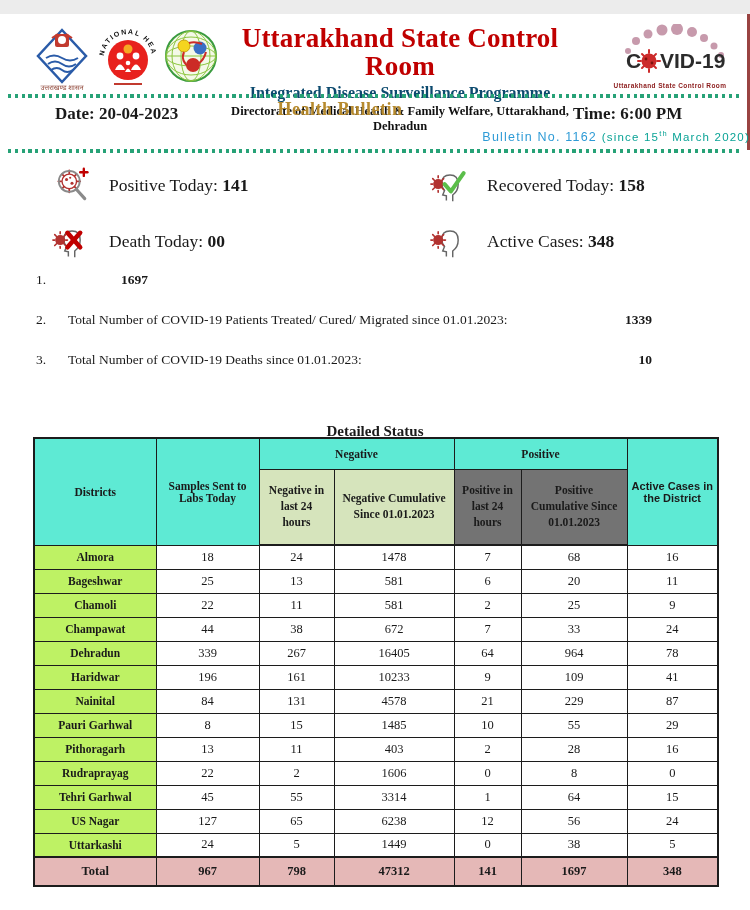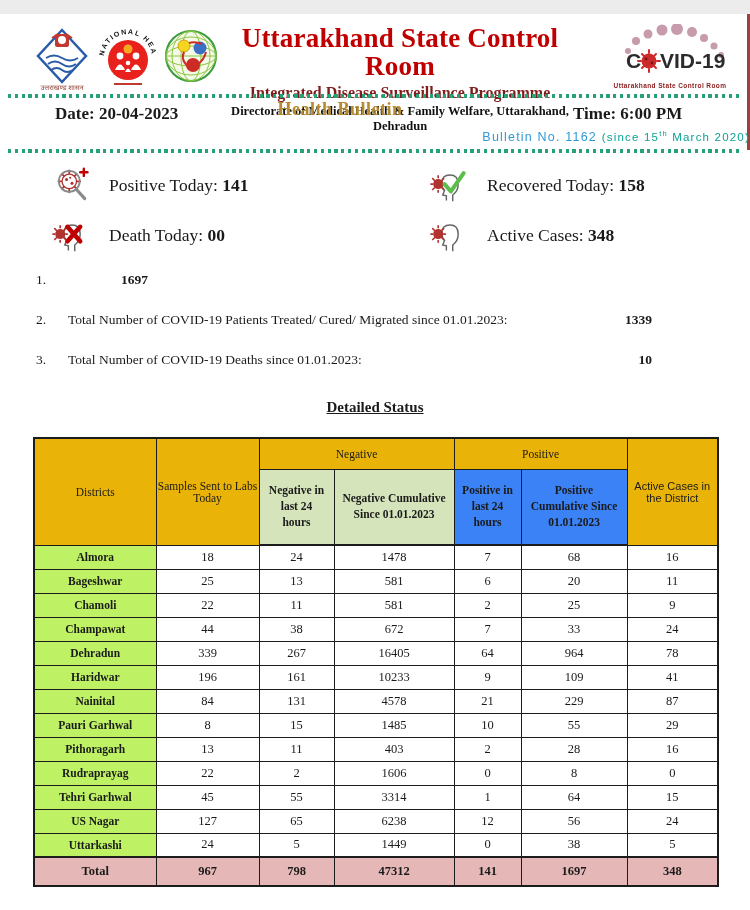--- a/index.html
+++ b/index.html
@@ -13,21 +13,21 @@
   .red-edge  { position:absolute; right:0; top:14px; width:3px; height:136px; background:#994341; }
 
   
   .hdr { position:absolute; left:0; top:14px; width:750px; height:80px; }
   .logo { position:absolute; }
   .logo-emblem { left:34px; top:12px; width:56px; height:66px; }
   .logo-nhm    { left:96px;  top:8px;  width:64px; height:70px; }
   .logo-idsp   { left:164px; top:14px; width:54px; height:56px; }
   .hdr-center { position:absolute; left:205px; top:10px; width:390px; text-align:center; }
   .hdr-title   { font-size:27px; font-weight:bold; color:#c00000; line-height:1.05; letter-spacing:.2px; }
-  .hdr-sub     { font-size:16px; font-weight:bold; color:#7f1d1d; margin-top:3px; }
+  .hdr-sub     { font-size:16px; font-weight:bold; color:#0c4a6e; margin-top:3px; }
   .hdr-dept    { font-size:12.5px; font-weight:bold; color:#111; margin-top:2px; }
   .covid-logo { position:absolute; right:10px; top:10px; width:140px; height:68px; text-align:center; }
   .covid-cap { font-size:6.5px; font-weight:bold; color:#8b1a1a; font-family:"Liberation Sans",sans-serif; letter-spacing:.4px; margin-top:-4px;}
 
   .dotline { position:absolute; left:8px; width:734px; height:4px;
     background:repeating-linear-gradient(90deg,#27a277 0 3.2px, transparent 3.2px 6.8px); }
   .dot1 { top:94px; } .dot2 { top:149px; }
 
   
   .datebar { position:absolute; left:0; top:99px; width:750px; height:30px; }
@@ -35,45 +35,45 @@
   .hb-title { position:absolute; left:15px; width:650px; text-align:center; top:0;
               font-size:18px; font-weight:bold; color:#b68a2e; letter-spacing:.5px; }
   .time-lbl { position:absolute; left:573px; top:5px; font-size:17px; font-weight:bold; }
   .bulletin-line { position:absolute; left:0; top:129px; width:750px; text-align:right;
     font-family:"Liberation Sans",sans-serif; font-weight:normal; font-size:12.5px; letter-spacing:1.2px; }
   .bl-blue { color:#2e9bd6; } .bl-teal { color:#0aa396; font-size:11.5px; }
   .bl-teal sup { font-size:7.5px; }
 
   
   .stats { position:absolute; left:52px; top:165px; width:660px; }
-  .stats-grid { display:grid; grid-template-columns:378px auto; row-gap:10px; }
+  .stats-grid { display:grid; grid-template-columns:378px auto; row-gap:16px; }
   .stat { display:flex; align-items:center; }
   .stat .ic { width:40px; height:40px; flex:0 0 40px; margin-right:17px; }
   .stat-text { font-size:17.5px; }
   .stat-text b { font-weight:bold; }
 
   
   .numlist { position:absolute; left:36px; top:272px; width:616px; }
   .nitem { display:flex; margin-bottom:24px; font-size:13.5px; }
   .nitem .no  { width:32px; }
   .nitem .txt { flex:1; }
   .nitem .val { width:80px; text-align:right; font-weight:bold; }
 
   
-  .tbl-title { position:absolute; left:0; top:399px; width:750px; text-align:center;
+  .tbl-title { position:absolute; left:0; top:423px; width:750px; text-align:center;
                font-size:15px; font-weight:bold; text-decoration:underline; }
   .tbl-wrap { position:absolute; left:33px; top:437px; width:684px; }
   table { border-collapse:collapse; table-layout:fixed; width:684px; }
   col.c0{width:122px} col.c1{width:103px} col.c2{width:75px} col.c3{width:120px}
   col.c4{width:67px}  col.c5{width:106px} col.c6{width:91px}
   th, td { border:1px solid #1c1c1c; text-align:center; vertical-align:middle; overflow:hidden; }
   table { border:2px solid #1c1c1c; }
-  .hblue   { background:#eab308; font-weight:normal; font-size:11.5px; }
+  .hblue   { background:#5eead4; font-weight:bold; font-size:11.5px; }
   .hgreen  { background:#d6e4bc; font-weight:bold; font-size:11.5px; }
-  .horange { background:#3b82f6; font-weight:bold; font-size:11.5px; }
+  .horange { background:#737373; font-weight:bold; font-size:11.5px; }
   .hsans   { font-family:"Liberation Sans",sans-serif; font-size:11px; }
   tr.grp th { height:31px; }
   tr.sub th { height:76px; padding:2px 6px; line-height:1.35; }
   td.dcell { background:#bef264; font-weight:bold; font-size:11.5px; height:24px; }
   td.ncell { background:#ffffff; font-size:12.5px; height:24px; }
   tr.total td { background:#e5b8b7; font-weight:bold; height:29px; font-size:12.5px; border-top:2px solid #1c1c1c; }
   tr.sub th { border-bottom:2px solid #1c1c1c; }
 </style>
 </head>
 <body>

